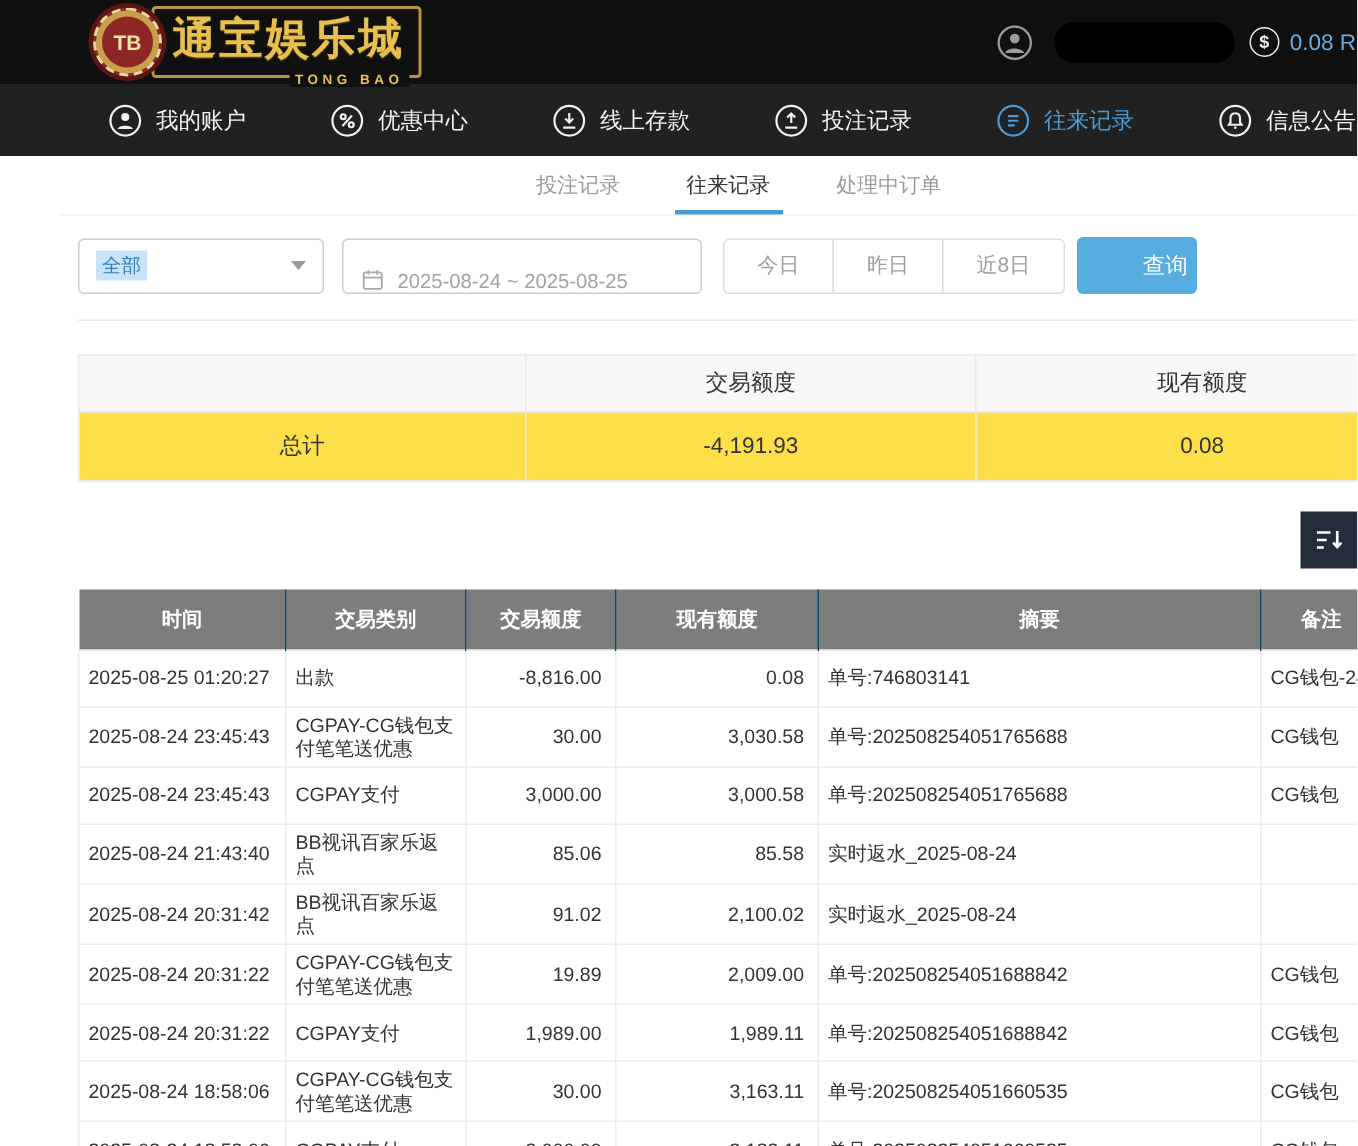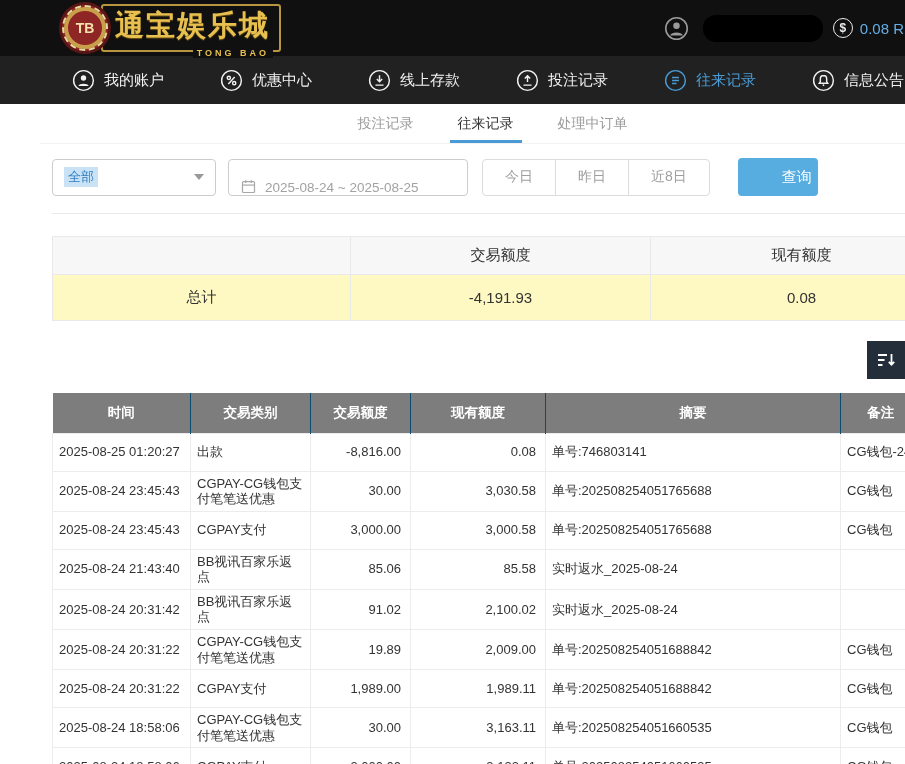--- a/index.html
+++ b/index.html
@@ -50,29 +50,29 @@
   .date-box { width:240px; height:37px; border:1px solid #ccc; border-radius:4px; background:#fff;
               display:flex; align-items:flex-end; gap:8px; padding:0 11px; margin-left:12px; cursor:pointer; }
   .cal-ic { width:17px; height:17px; color:#a8a8a8; flex:0 0 auto; }
   .cal-ic svg { display:block; width:100%; height:100%; }
   .date-text { font-size:13.5px; color:#a2a2a2; white-space:nowrap; }
   .quick-group { display:flex; margin-left:14px; }
   .quick-btn { height:37px; padding:0 22px; background:#fff; border:1px solid #dcdcdc; color:#9e9e9e;
                font-size:14px; cursor:pointer; margin-left:-1px; font-family:inherit; }
   .quick-btn:first-child { border-radius:4px 0 0 4px; margin-left:0; }
   .quick-btn:last-child { border-radius:0 4px 4px 0; }
-  .search-btn { height:38px; width:80px; margin-left:28px; background:#57ace0; border:none; border-radius:4px;
+  .search-btn { height:38px; width:80px; margin-left:8px; background:#57ace0; border:none; border-radius:4px;
                 color:#fff; font-size:15px; cursor:pointer; font-family:inherit;padding-left:38px; }
 
   .divider { margin:17px 0 0 52px; width:853px; height:1px; background:#eaeaea; }
 
   
   .summary-table { margin:22px 0 0 52px; width:900px; border-collapse:collapse; table-layout:fixed; font-size:15px; color:#333; }
   .summary-table th { background:#f7f7f7; font-weight:normal; height:38px; border:1px solid #e9e9e9; text-align:center; }
-  .summary-table td { height:46px; border:1px solid #e9e9e9; text-align:center; background:#fef9c3; }
+  .summary-table td { height:46px; border:1px solid #e9e9e9; text-align:center; background:#fde047; }
 
   
   .sort-row { margin:20px 52px 0 52px; width:853px; display:flex; justify-content:flex-end; }
   .sort-btn { width:38px; height:38px; background:#242e3a; border:none; cursor:pointer; display:flex;
               align-items:center; justify-content:center; padding:0; }
   .sort-btn svg { width:24px; height:24px; display:block; }
 
   
   .tx-table { margin:14px 0 0 52px; width:868px; border-collapse:collapse; table-layout:fixed; }
   .tx-table thead th { background:#7d7d7d; color:#fff; font-weight:bold; font-size:13.5px; height:40px;

